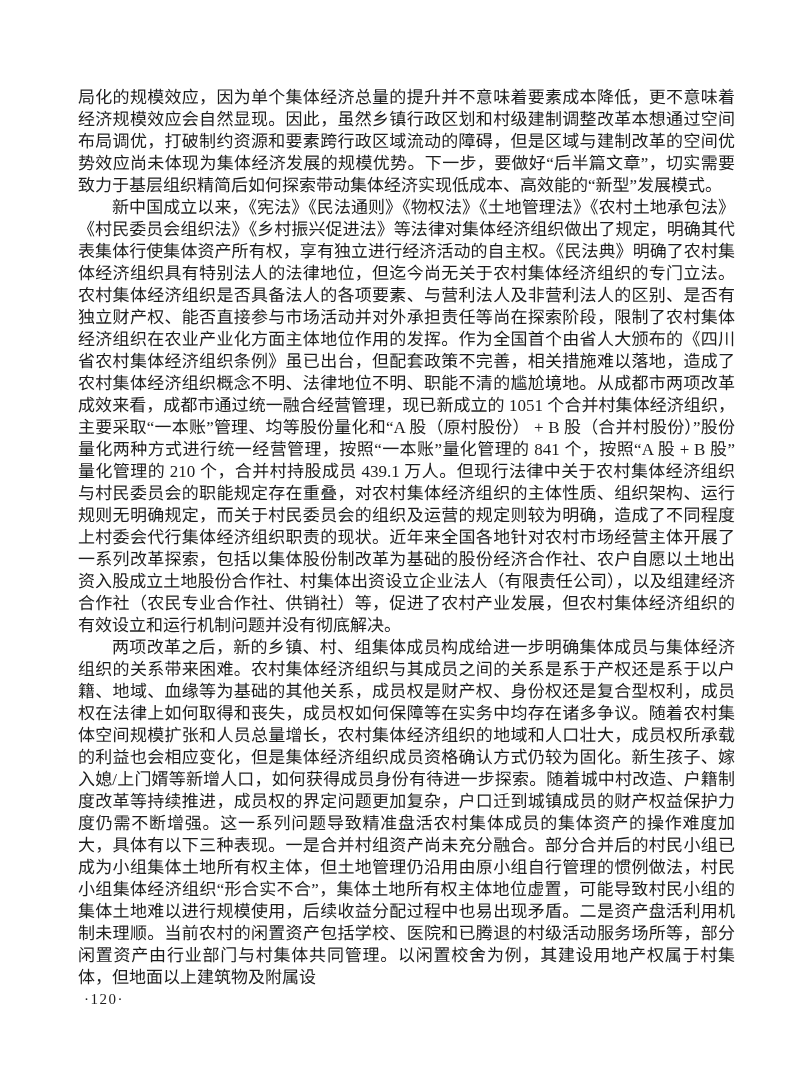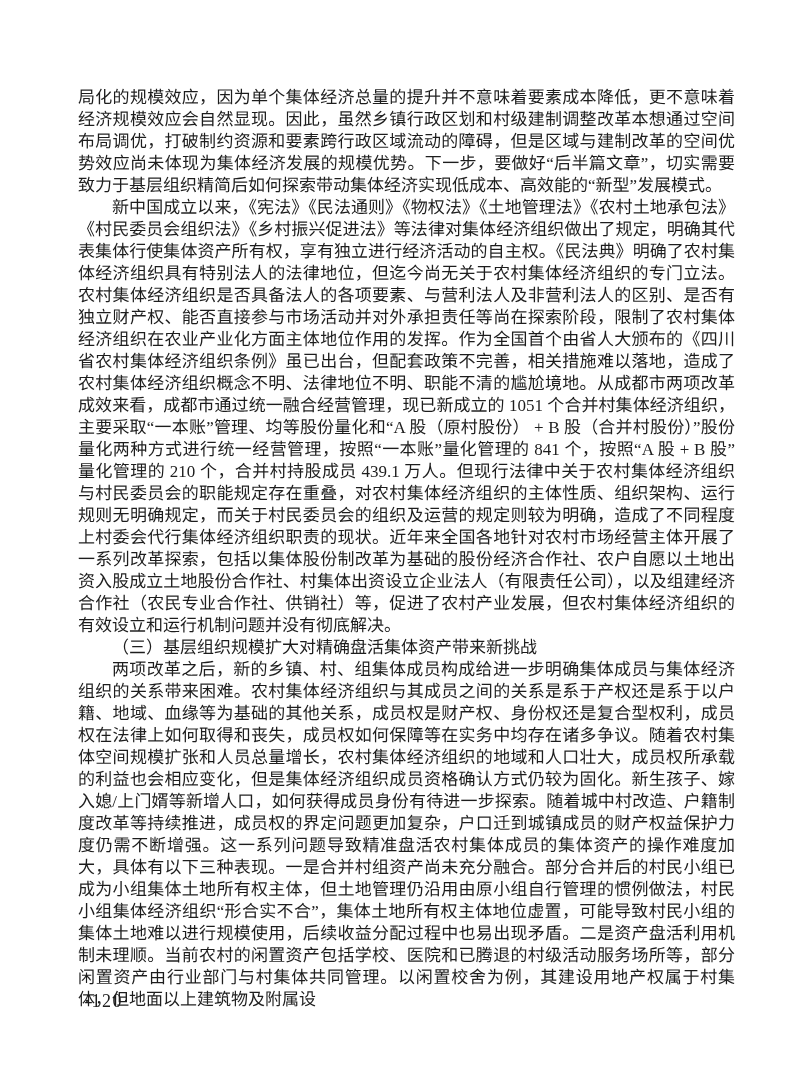--- a/index.html
+++ b/index.html
@@ -33,29 +33,28 @@
     padding: 0;
     text-indent: 2em;
   }
   .para.flush {
     text-indent: 0;
   }
   .folio {
     position: absolute;
     left: 84px;
     top: 991px;
-    font-size: 18px;
+    font-size: 15px;
     color: #1d1d1d;
     letter-spacing: 1.5px;
   }
 </style>
 </head>
 <body>
 
 <div class="page">
   <div class="text-block">
     <p class="para flush">局化的规模效应，因为单个集体经济总量的提升并不意味着要素成本降低，更不意味着经济规模效应会自然显现。因此，虽然乡镇行政区划和村级建制调整改革本想通过空间布局调优，打破制约资源和要素跨行政区域流动的障碍，但是区域与建制改革的空间优势效应尚未体现为集体经济发展的规模优势。下一步，要做好“后半篇文章”，切实需要致力于基层组织精简后如何探索带动集体经济实现低成本、高效能的“新型”发展模式。</p>
     <p class="para">新中国成立以来，《宪法》《民法通则》《物权法》《土地管理法》《农村土地承包法》《村民委员会组织法》《乡村振兴促进法》等法律对集体经济组织做出了规定，明确其代表集体行使集体资产所有权，享有独立进行经济活动的自主权。《民法典》明确了农村集体经济组织具有特别法人的法律地位，但迄今尚无关于农村集体经济组织的专门立法。农村集体经济组织是否具备法人的各项要素、与营利法人及非营利法人的区别、是否有独立财产权、能否直接参与市场活动并对外承担责任等尚在探索阶段，限制了农村集体经济组织在农业产业化方面主体地位作用的发挥。作为全国首个由省人大颁布的《四川省农村集体经济组织条例》虽已出台，但配套政策不完善，相关措施难以落地，造成了农村集体经济组织概念不明、法律地位不明、职能不清的尴尬境地。从成都市两项改革成效来看，成都市通过统一融合经营管理，现已新成立的 1051 个合并村集体经济组织，主要采取“一本账”管理、均等股份量化和“A 股（原村股份） + B 股（合并村股份）”股份量化两种方式进行统一经营管理，按照“一本账”量化管理的 841 个，按照“A 股 + B 股”量化管理的 210 个，合并村持股成员 439.1 万人。但现行法律中关于农村集体经济组织与村民委员会的职能规定存在重叠，对农村集体经济组织的主体性质、组织架构、运行规则无明确规定，而关于村民委员会的组织及运营的规定则较为明确，造成了不同程度上村委会代行集体经济组织职责的现状。近年来全国各地针对农村市场经营主体开展了一系列改革探索，包括以集体股份制改革为基础的股份经济合作社、农户自愿以土地出资入股成立土地股份合作社、村集体出资设立企业法人（有限责任公司），以及组建经济合作社（农民专业合作社、供销社）等，促进了农村产业发展，但农村集体经济组织的有效设立和运行机制问题并没有彻底解决。</p>
-    <p class="para">（三）基层组织规模扩大对精确盘活集体资产带来新挑战</p>
     <p class="para">两项改革之后，新的乡镇、村、组集体成员构成给进一步明确集体成员与集体经济组织的关系带来困难。农村集体经济组织与其成员之间的关系是系于产权还是系于以户籍、地域、血缘等为基础的其他关系，成员权是财产权、身份权还是复合型权利，成员权在法律上如何取得和丧失，成员权如何保障等在实务中均存在诸多争议。随着农村集体空间规模扩张和人员总量增长，农村集体经济组织的地域和人口壮大，成员权所承载的利益也会相应变化，但是集体经济组织成员资格确认方式仍较为固化。新生孩子、嫁入媳/上门婿等新增人口，如何获得成员身份有待进一步探索。随着城中村改造、户籍制度改革等持续推进，成员权的界定问题更加复杂，户口迁到城镇成员的财产权益保护力度仍需不断增强。这一系列问题导致精准盘活农村集体成员的集体资产的操作难度加大，具体有以下三种表现。一是合并村组资产尚未充分融合。部分合并后的村民小组已成为小组集体土地所有权主体，但土地管理仍沿用由原小组自行管理的惯例做法，村民小组集体经济组织“形合实不合”，集体土地所有权主体地位虚置，可能导致村民小组的集体土地难以进行规模使用，后续收益分配过程中也易出现矛盾。二是资产盘活利用机制未理顺。当前农村的闲置资产包括学校、医院和已腾退的村级活动服务场所等，部分闲置资产由行业部门与村集体共同管理。以闲置校舍为例，其建设用地产权属于村集体，但地面以上建筑物及附属设</p>
   </div>
   <div class="folio">·120·</div>
 </div>
 
 </body></html>

